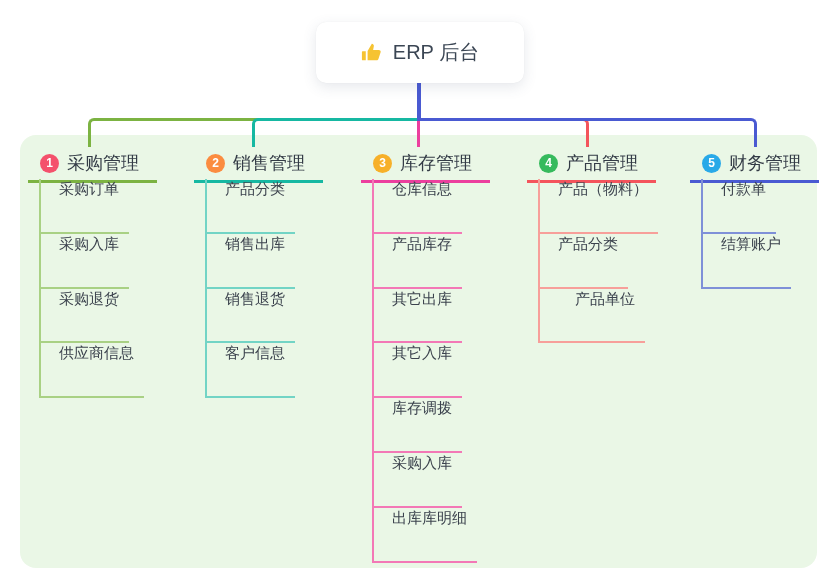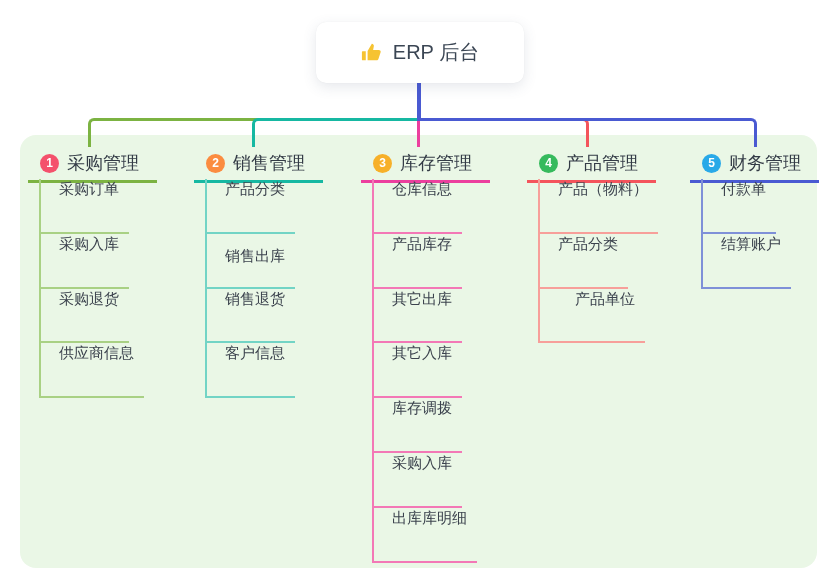--- a/index.html
+++ b/index.html
@@ -119,21 +119,21 @@
       <div class="branch" style="left: 194px;">
         <div class="branch-header" style="border-bottom-color: rgb(22, 184, 162);">
           <span class="badge" style="background: rgb(251, 140, 64);">2</span>
           <span>销售管理</span>
         </div>
         <ul class="children" style="border-left-color: rgb(114, 212, 197);">
           <li class="child">
             <span class="child-node" style="border-bottom-color: rgb(114, 212, 197);">产品分类</span>
           </li>
           <li class="child">
-            <span class="child-node" style="border-bottom-color: rgb(114, 212, 197); margin-top: 12px;">销售出库</span>
+            <span class="child-node" style="border-bottom-color: rgb(114, 212, 197);">销售出库</span>
           </li>
           <li class="child">
             <span class="child-node" style="border-bottom-color: rgb(114, 212, 197);">销售退货</span>
           </li>
           <li class="child">
             <span class="child-node" style="border-bottom-color: rgb(114, 212, 197);">客户信息</span>
           </li>
         </ul>
       </div>
       <div class="branch" style="left: 361px;">

